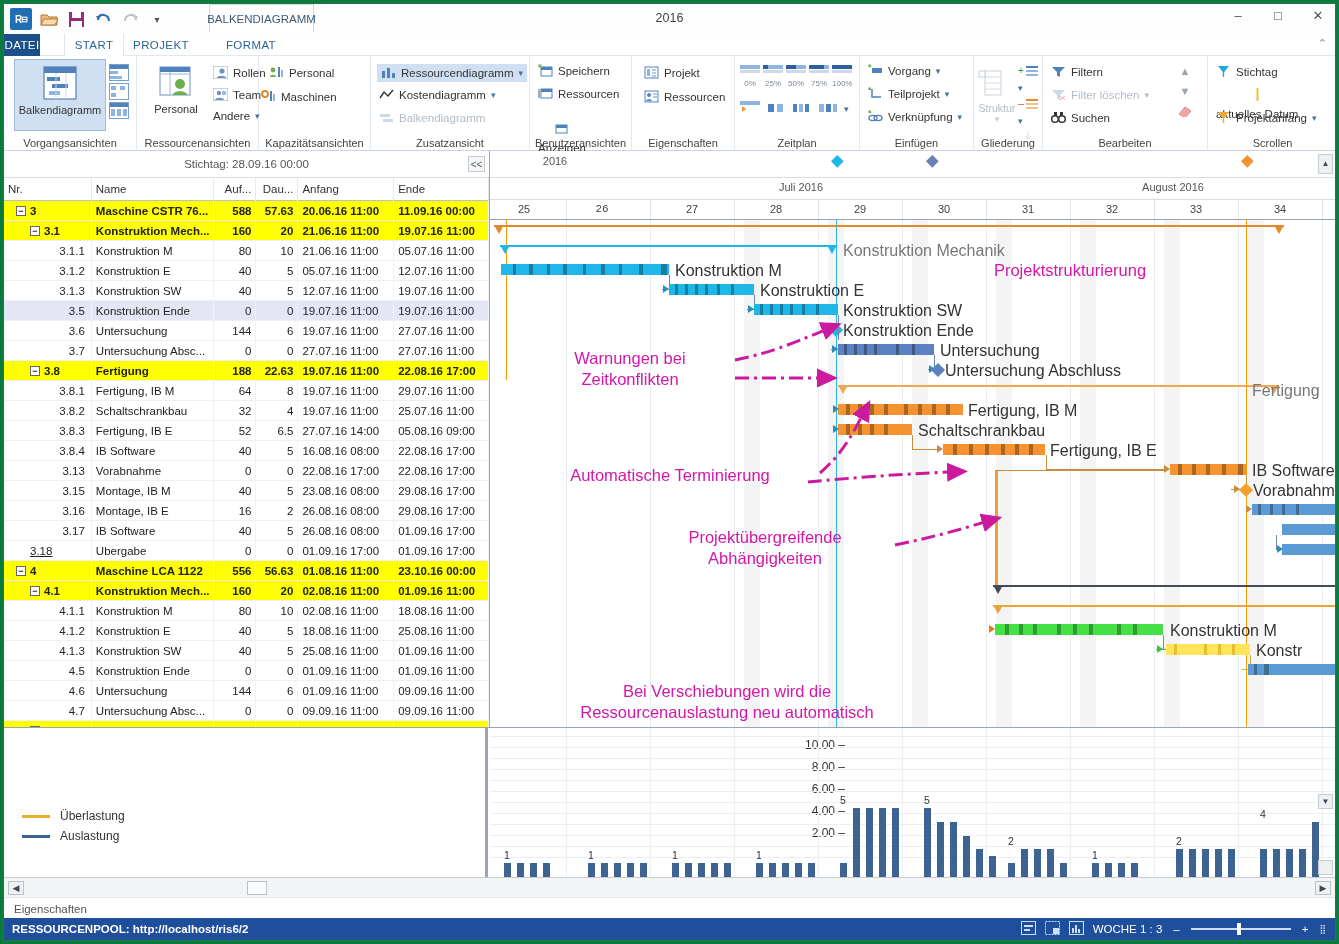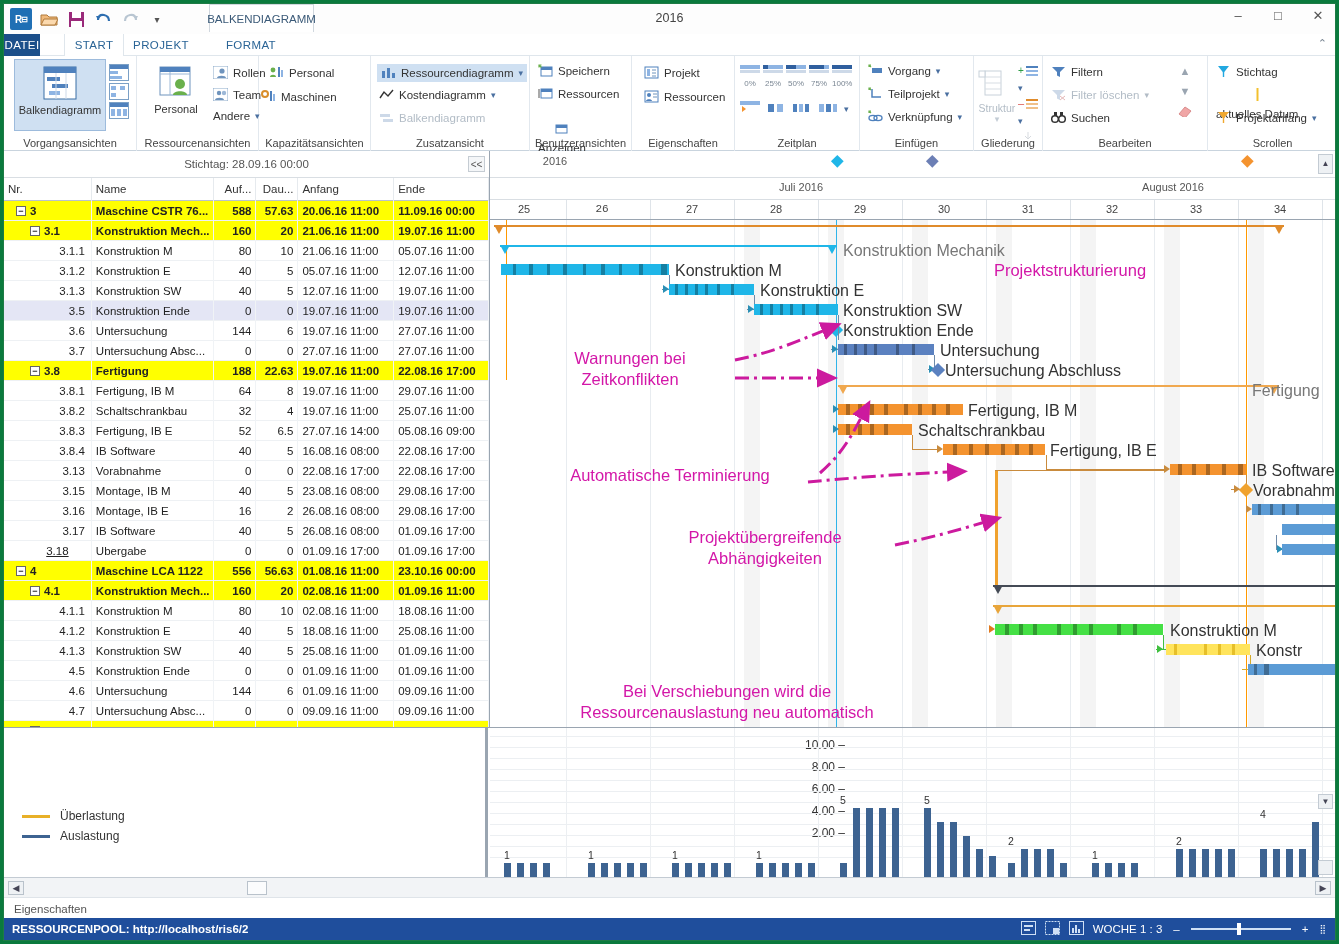--- a/index.html
+++ b/index.html
@@ -787,21 +787,21 @@
               </div>
             </div>
             <div class="td c-name">IB Software</div>
             <div class="td c-auf">40</div>
             <div class="td c-dau">5</div>
             <div class="td c-anf">26.08.16 08:00</div>
             <div class="td c-end">01.09.16 17:00</div>
           </div>
           <div class="trow ">
             <div class="td c-nr">
-              <div class="nrwrap" style="padding-left:22px;justify-content:center;text-decoration:underline;">
+              <div class="nrwrap" style="padding-left:22px;justify-content:flex-start;text-decoration:underline;">
                 <span>3.18</span>
               </div>
             </div>
             <div class="td c-name">Ubergabe</div>
             <div class="td c-auf">0</div>
             <div class="td c-dau">0</div>
             <div class="td c-anf">01.09.16 17:00</div>
             <div class="td c-end">01.09.16 17:00</div>
           </div>
           <div class="trow lvl1">

